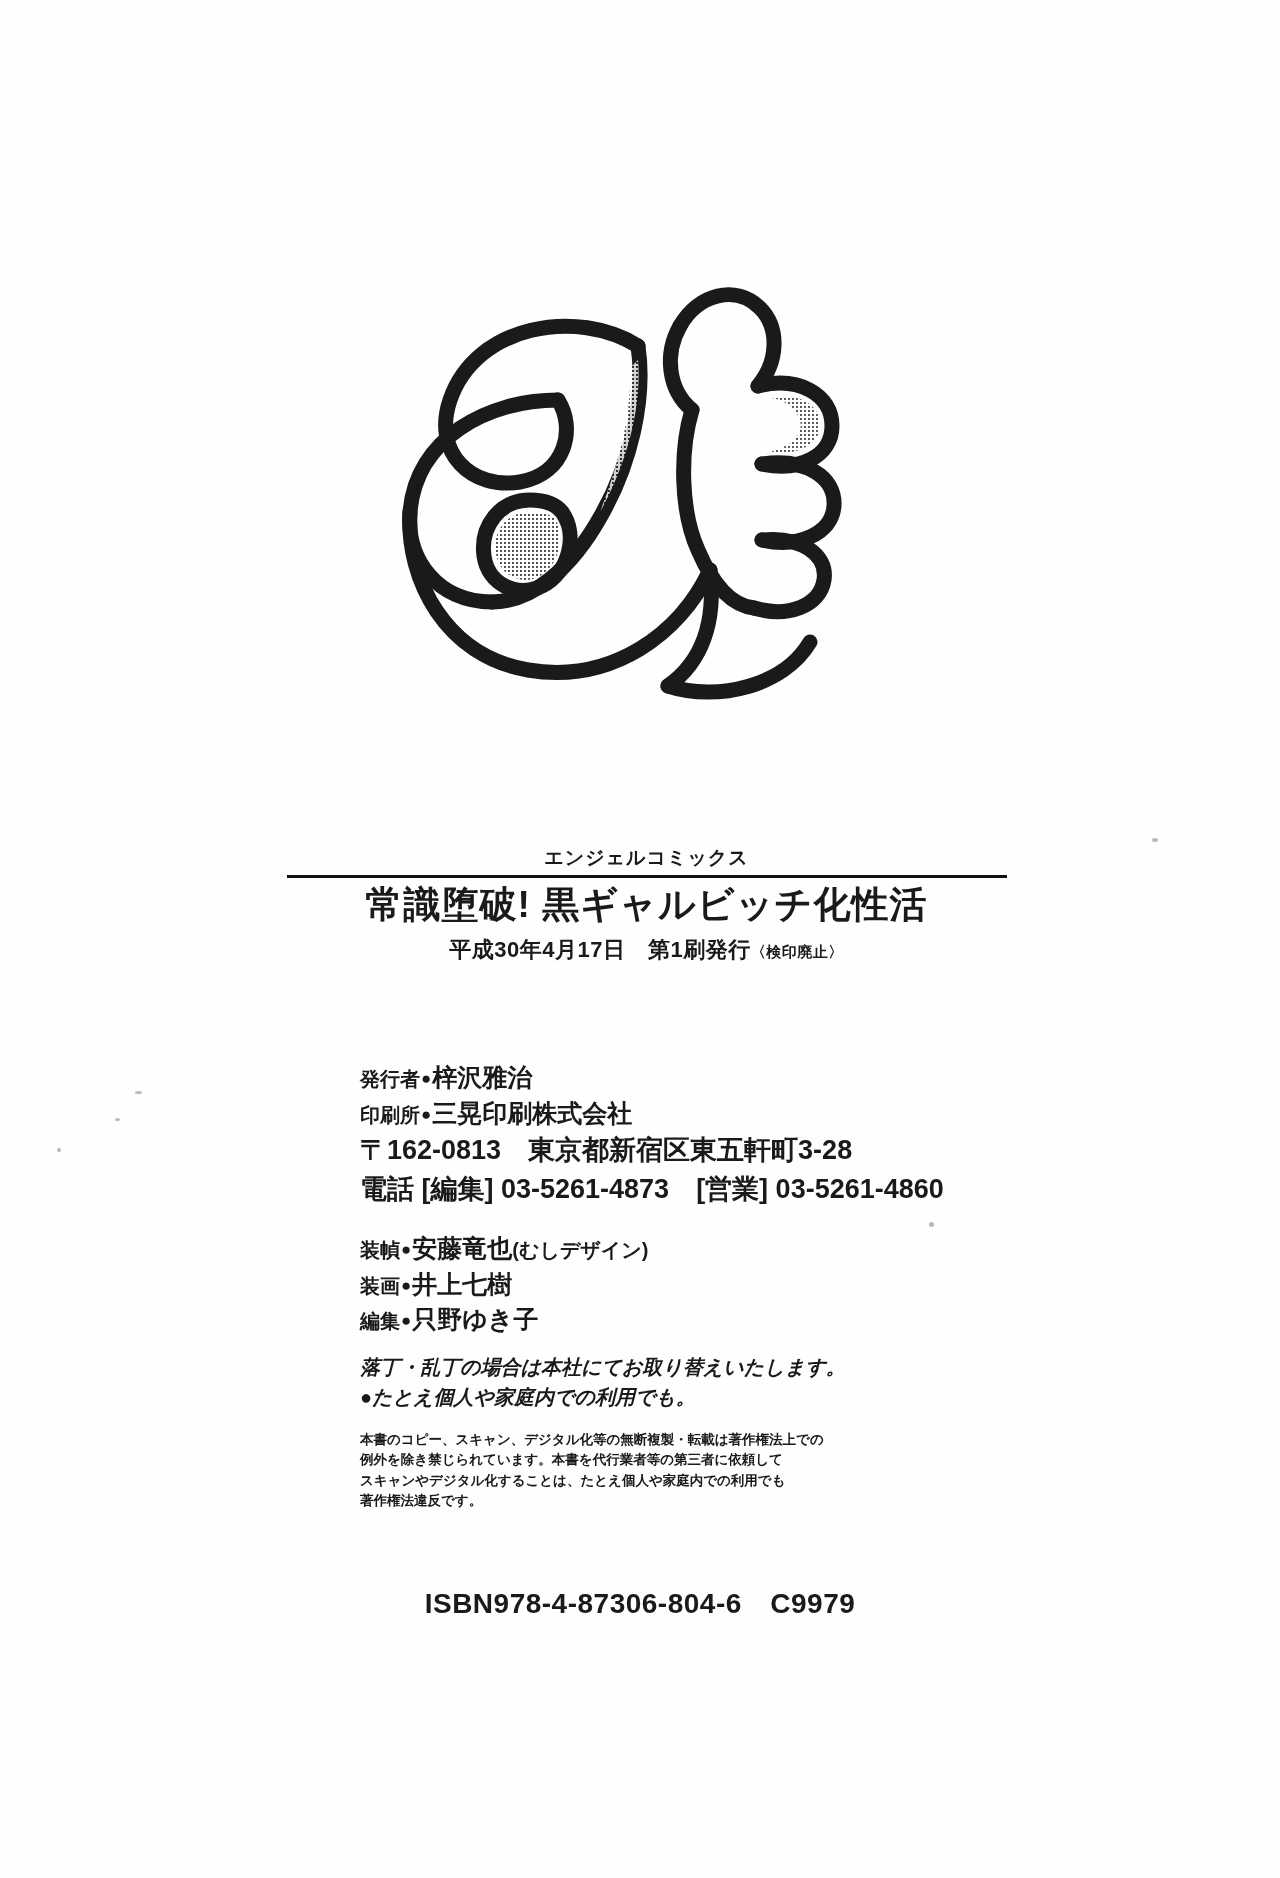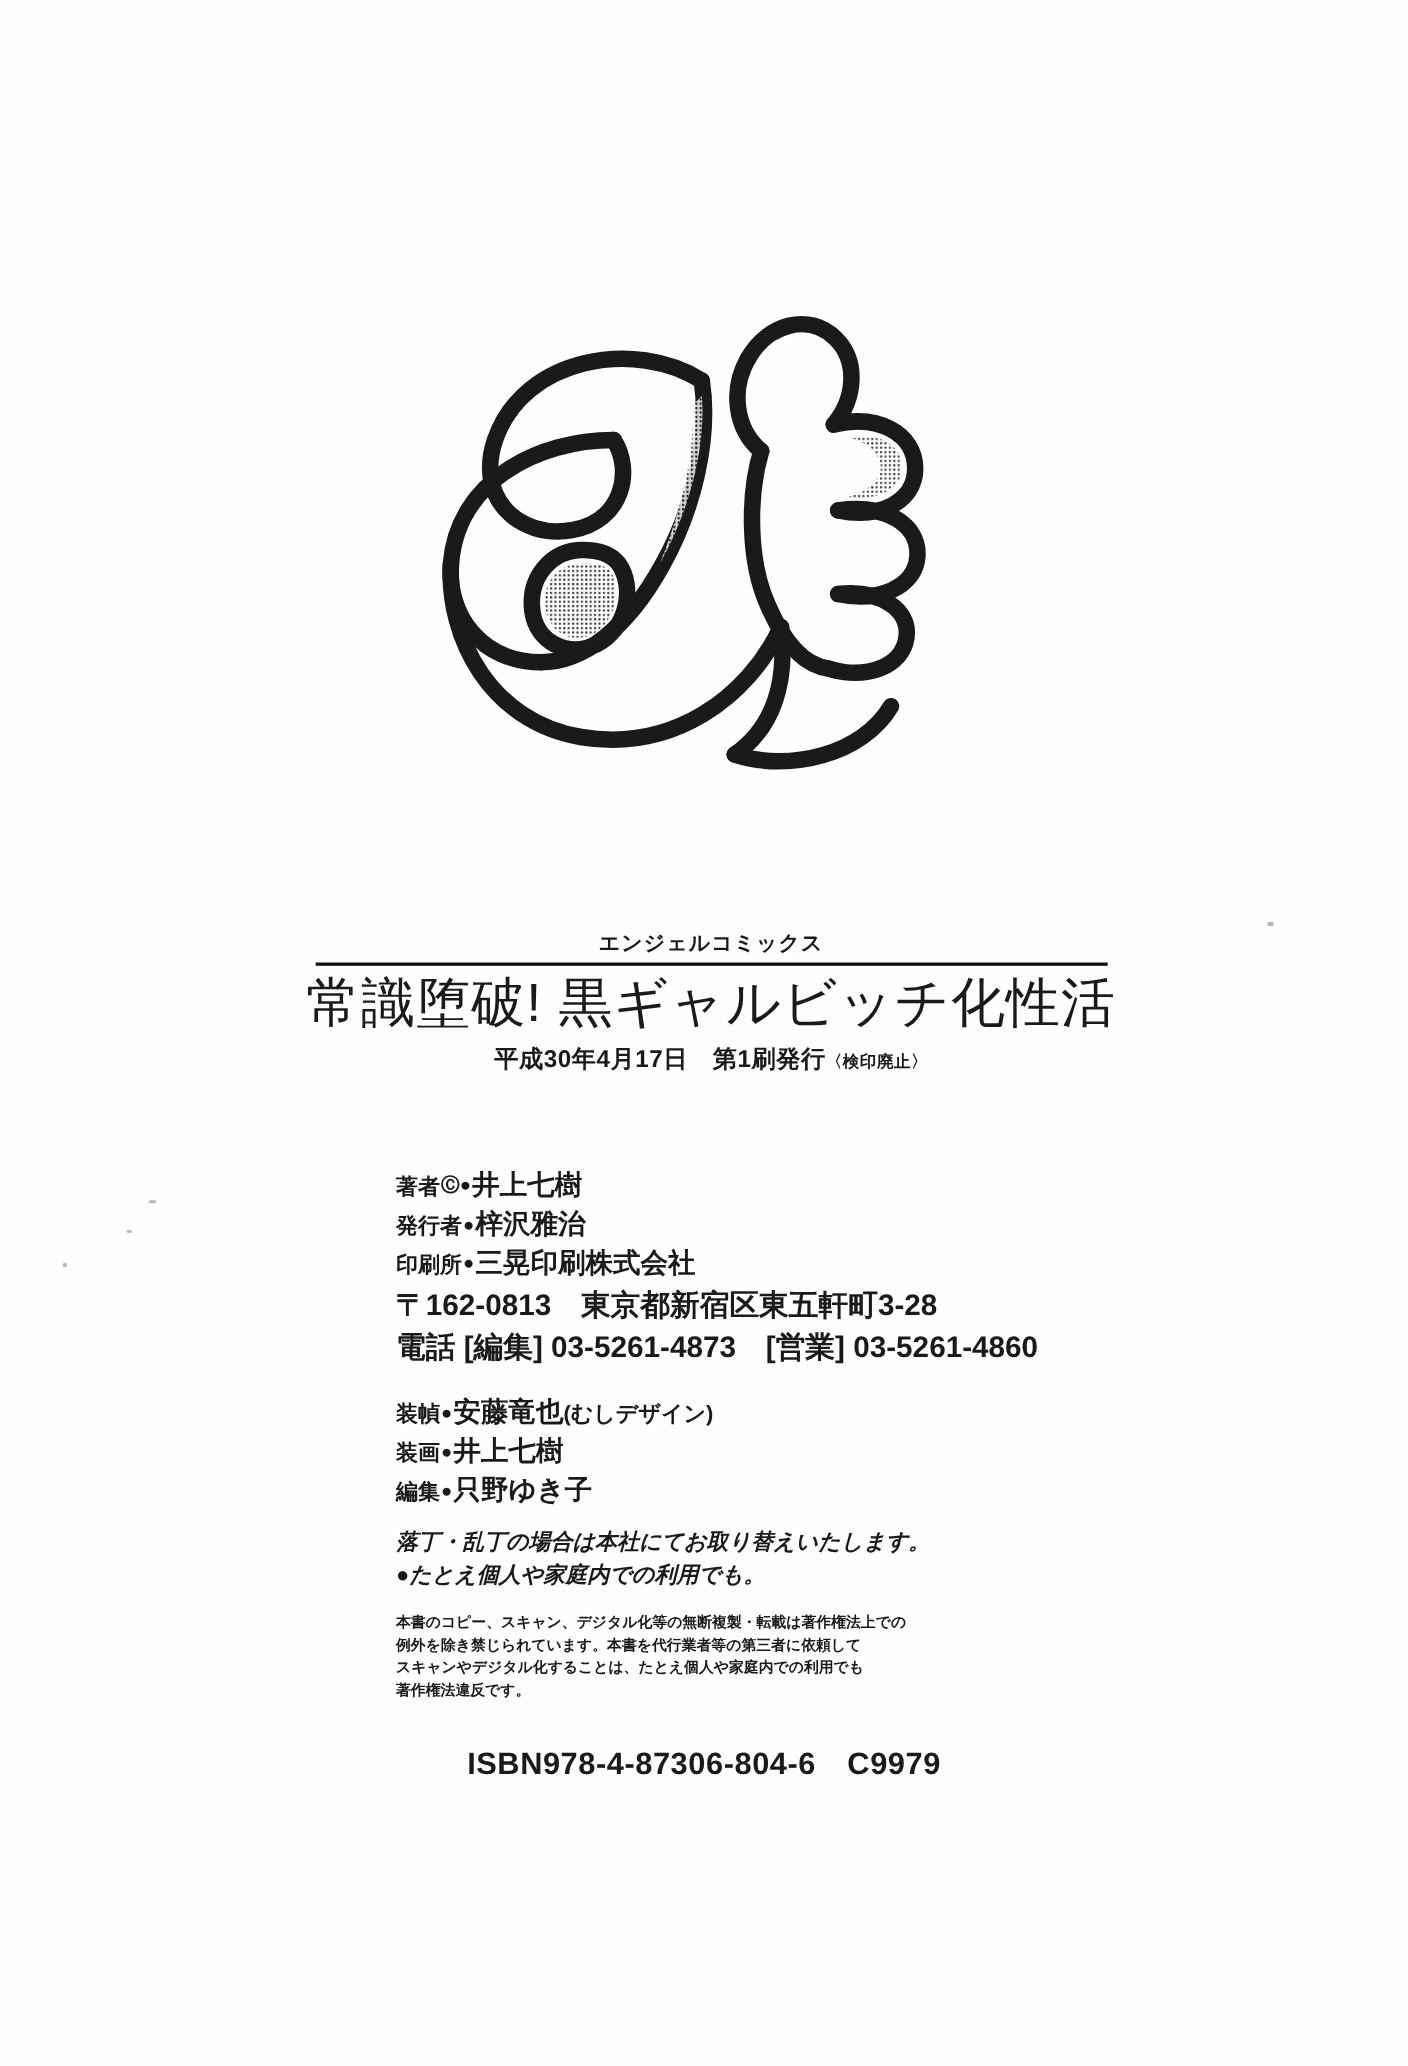--- a/index.html
+++ b/index.html
@@ -51,22 +51,22 @@
     letter-spacing: 1px;
     margin-bottom: 4px;
   }
   .rule {
     width: 720px;
     height: 3px;
     background: #111;
     margin: 4px auto 6px auto;
   }
   .book-title {
-    font-size: 49px;
-    font-weight: normal;
+    font-size: 37px;
+    font-weight: bold;
     letter-spacing: 1px;
     line-height: 1.15;
     text-align: center;
   }
   .pub-date {
     font-size: 22px;
     font-weight: bold;
     margin-top: 8px;
     letter-spacing: 0.5px;
   }
@@ -223,23 +223,20 @@
     <div class="rule"></div>
     <div class="book-title">常識堕破! 黒ギャルビッチ化性活</div>
     <div class="pub-date">
       <span>平成30年4月17日　第1刷発行</span><span class="small">〈検印廃止〉</span>
     </div>
   </div>
 
   <div class="colophon">
 
     <div class="credit-line">
-      <span class="lbl">著者</span><span class="dot">Ⓒ●</span><span>井上七樹</span>
-    </div>
-    <div class="credit-line">
       <span class="lbl">発行者</span><span class="dot">●</span><span>梓沢雅治</span>
     </div>
     <div class="credit-line">
       <span class="lbl">印刷所</span><span class="dot">●</span><span>三晃印刷株式会社</span>
     </div>
 
     <div class="addr-line">〒162-0813　東京都新宿区東五軒町3-28</div>
     <div class="addr-line">電話 [編集] 03-5261-4873　[営業] 03-5261-4860</div>
 
     <div class="gap-md"></div>

